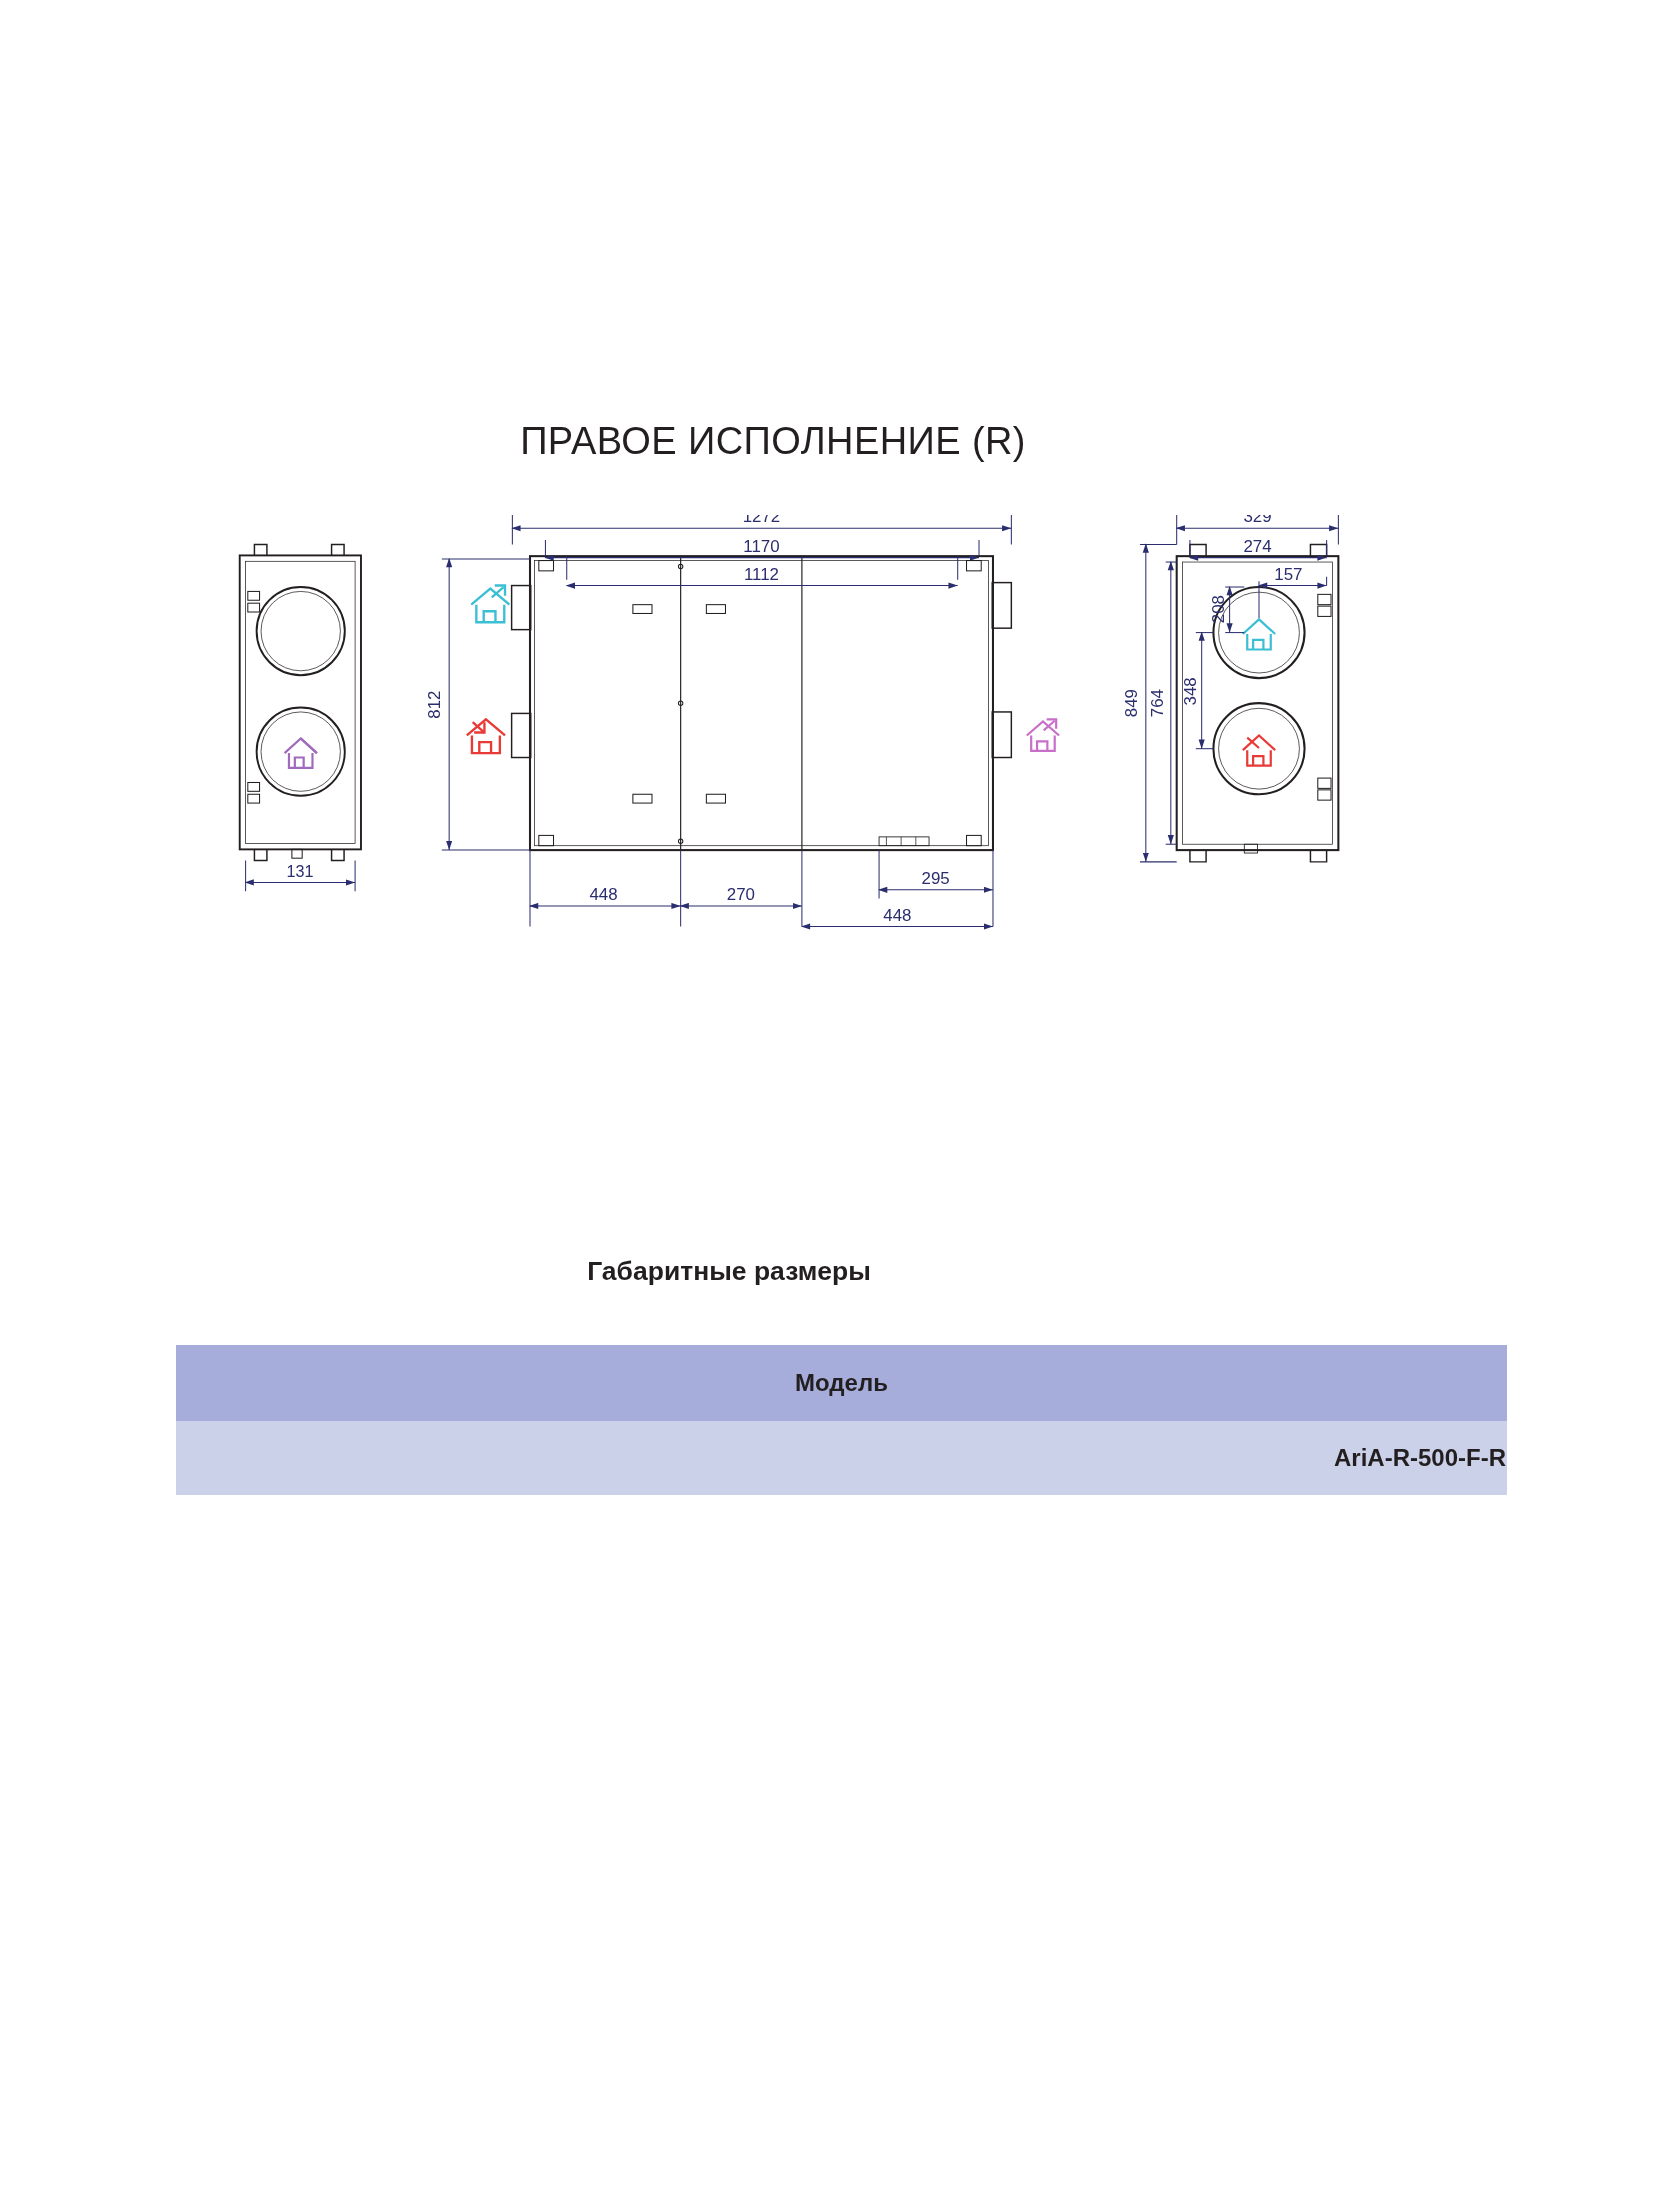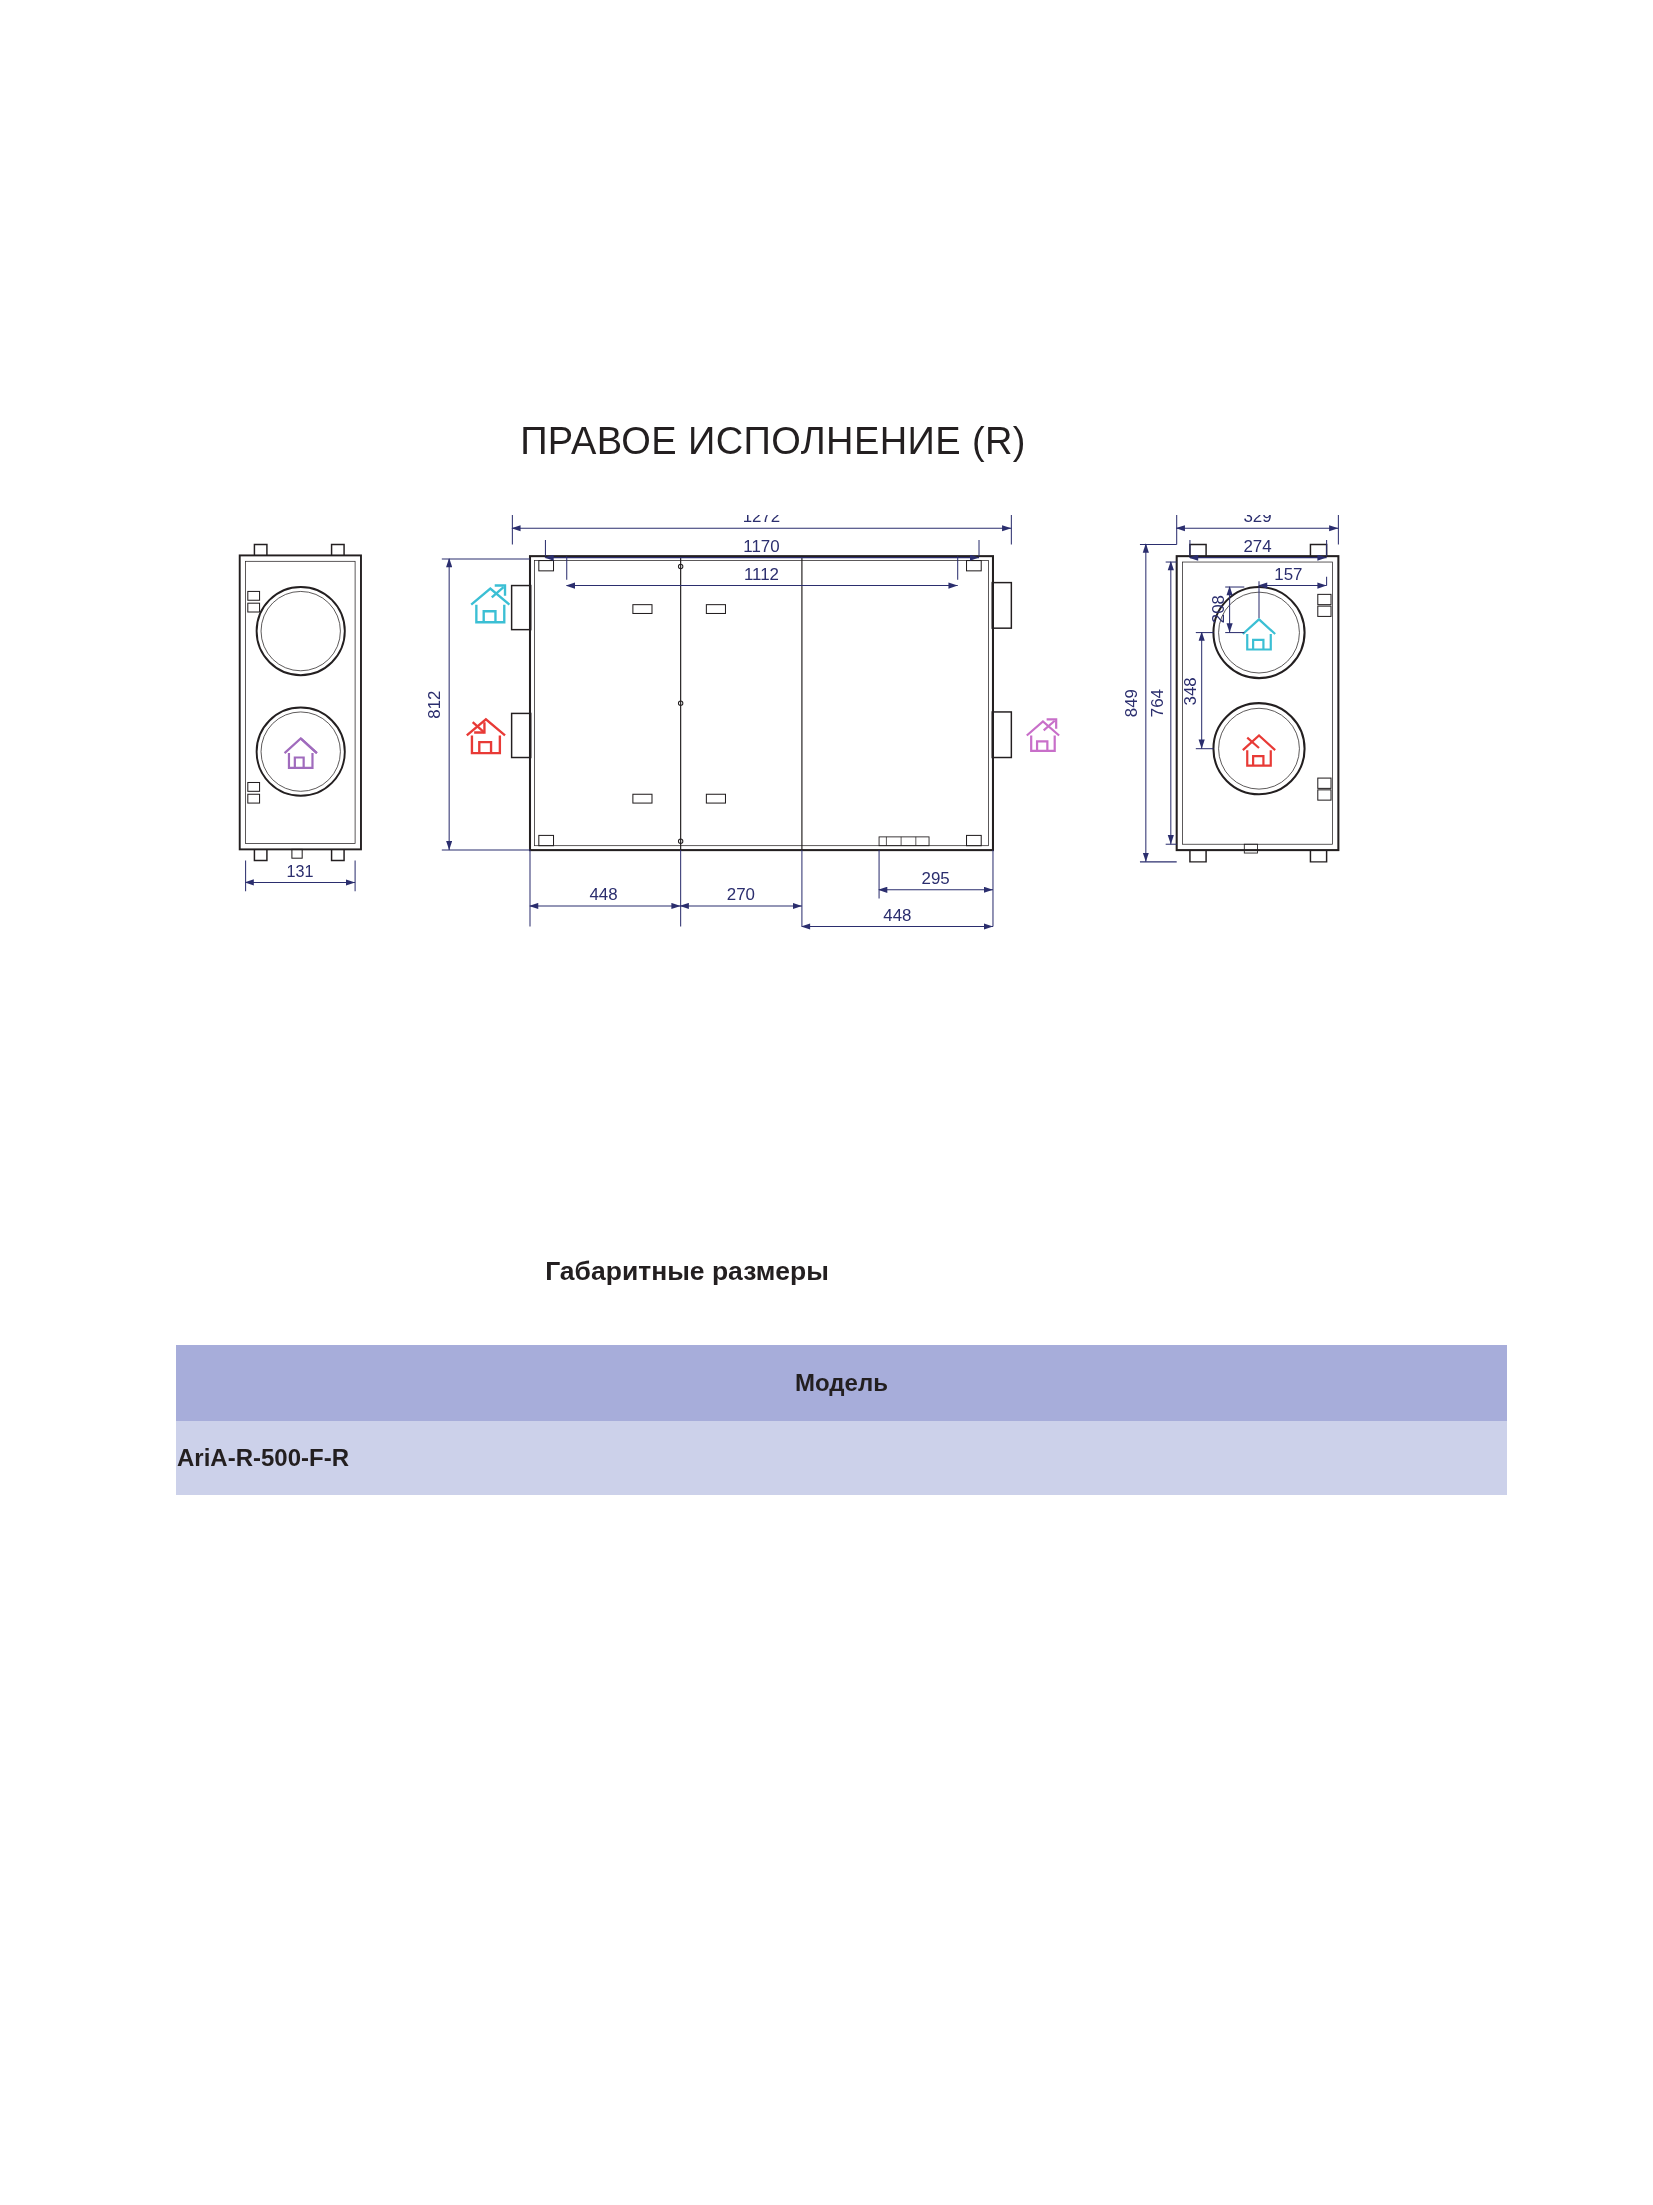--- a/index.html
+++ b/index.html
@@ -44,20 +44,21 @@
   
   .section-title {
     position: absolute;
     top: 1256px;
     left: 0;
     width: 1374px;
     text-align: center;
     font-size: 26.5px;
     font-weight: 700;
     color: #231f20;
+    padding-left: 42px;
   }
   
   .spec-table {
     position: absolute;
     left: 176px;
     top: 1345px;
     width: 1331px;
     border-collapse: collapse;
     table-layout: fixed;
   }
@@ -71,21 +72,21 @@
     vertical-align: middle;
     border: 0;
     margin-left: 12px;
   }
   .spec-table td {
     height: 72px;
     background: #ccd1ea;
     color: #231f20;
     font-size: 24px;
     font-weight: 700;
-    text-align: left;
+    text-align: right;
     vertical-align: middle;
     border: 0;
   }
 </style>
 </head>
 <body>
 
 <div class="page">
 
   <div class="main-title">ПРАВОЕ ИСПОЛНЕНИЕ (R)</div>

